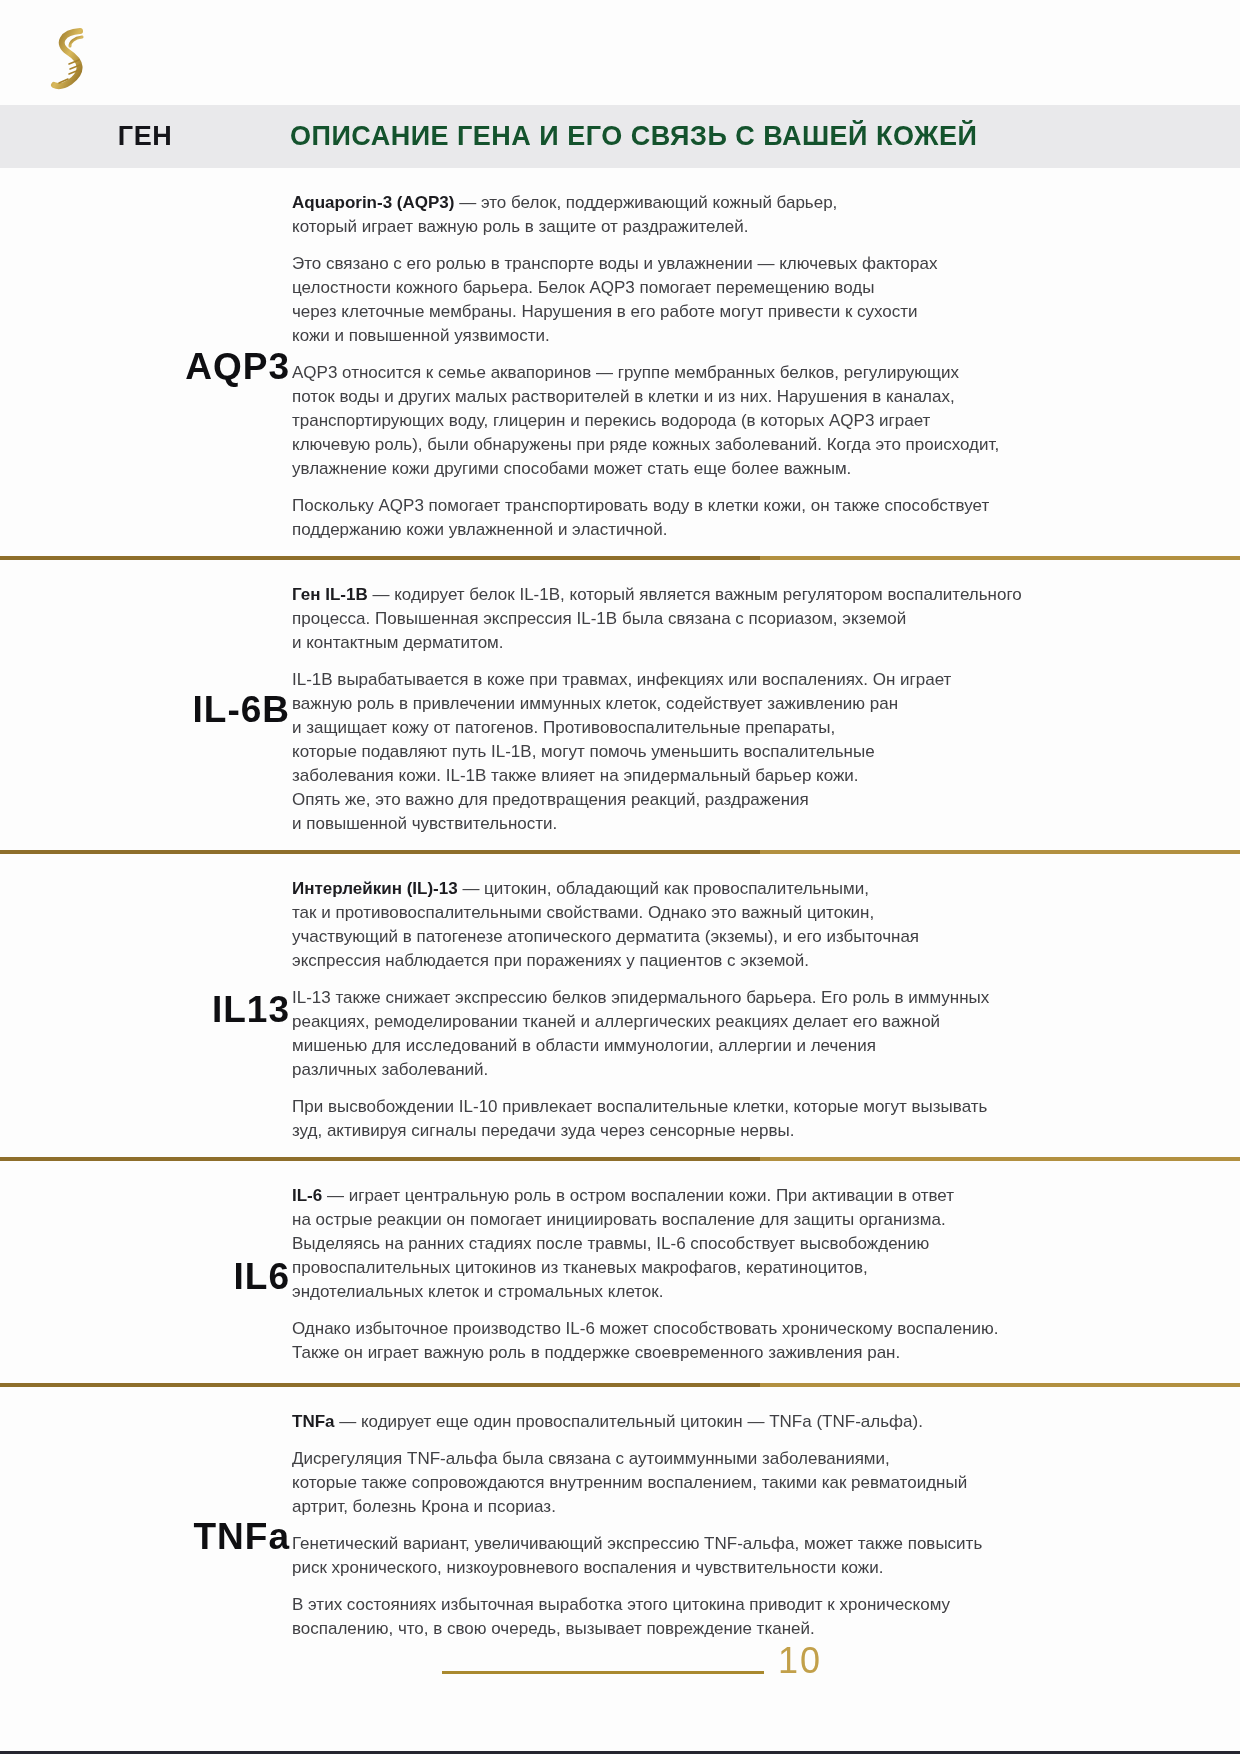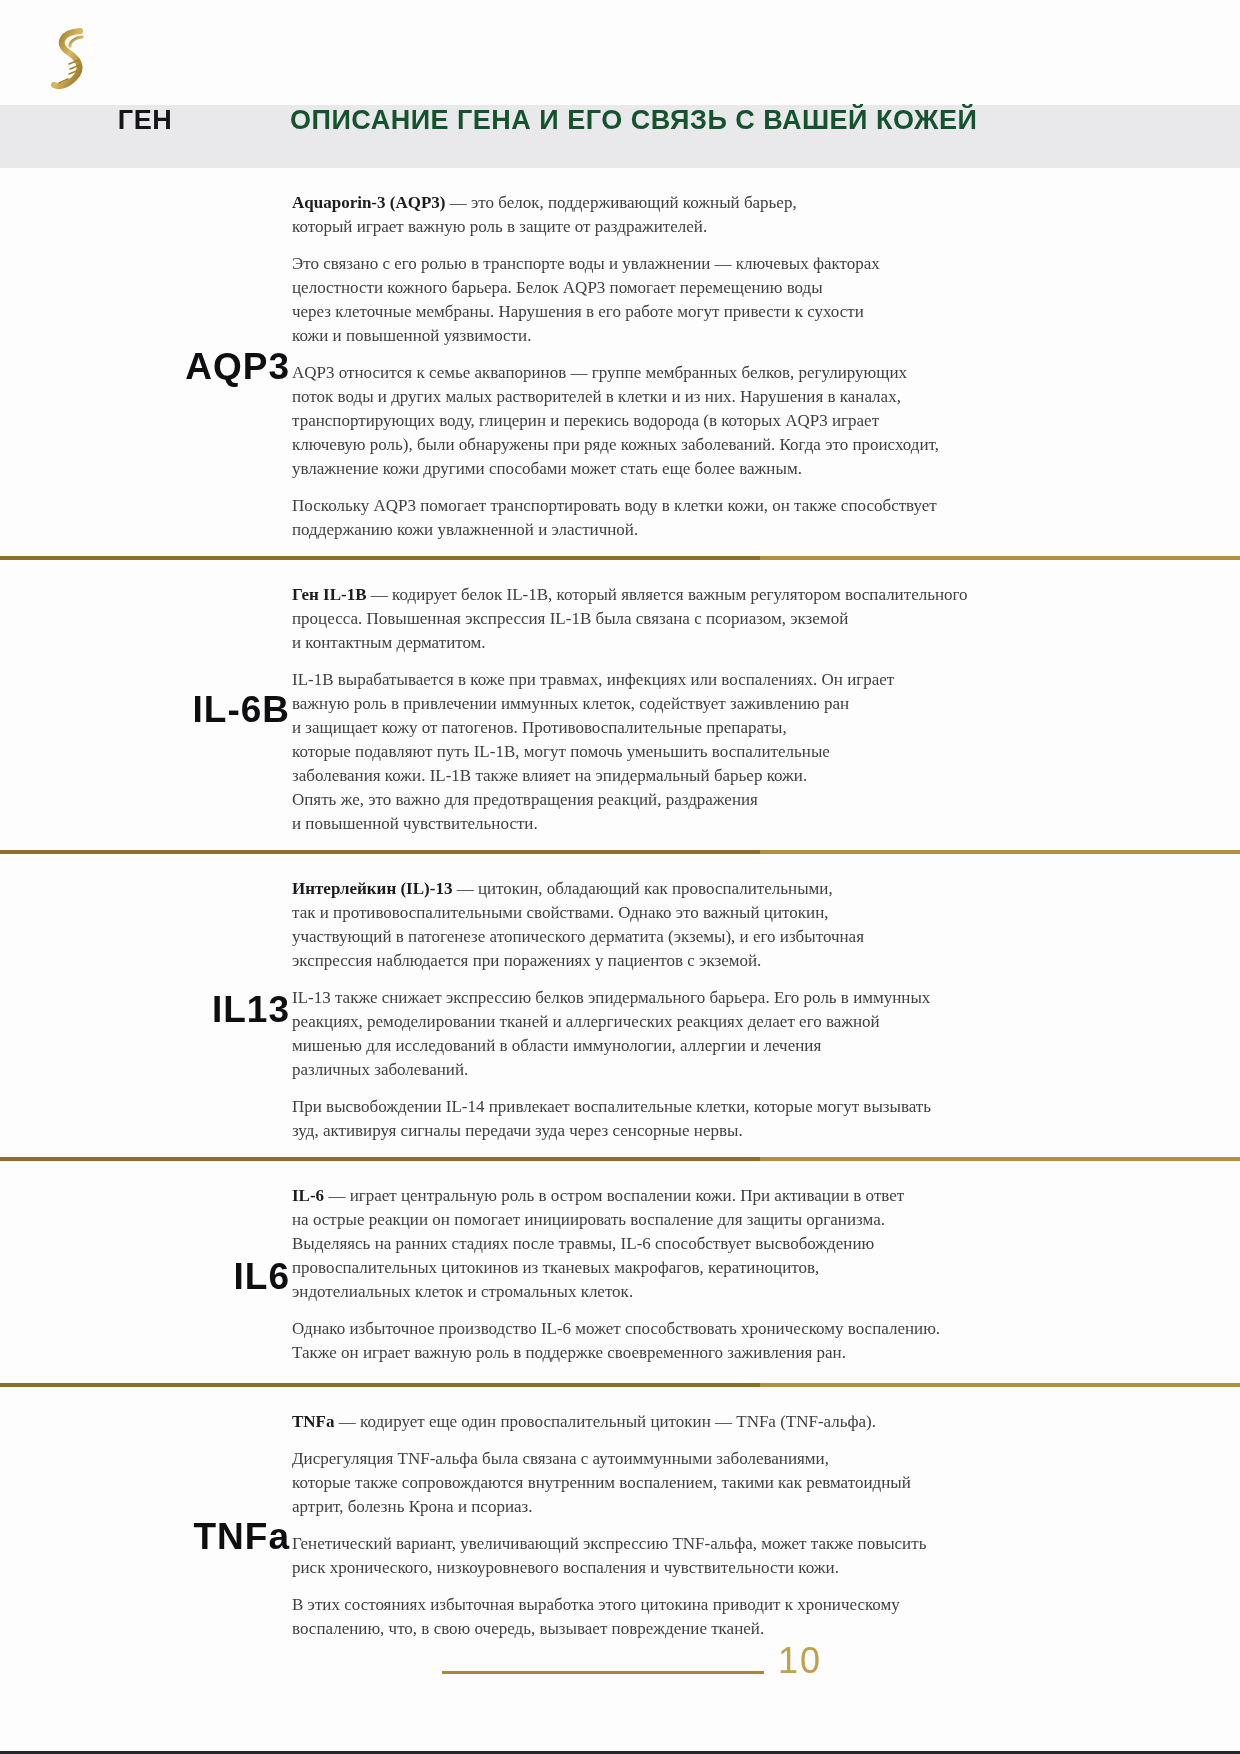--- a/index.html
+++ b/index.html
@@ -17,21 +17,21 @@
   .page::after{
     content:"";position:absolute;left:0;bottom:0;width:100%;height:3px;
     background:#262630;
   }
   
   .topbar{position:relative;height:105px;}
   .logo{position:absolute;left:44px;top:28px;width:52px;height:66px;}
   
   .thead{
     height:63px;background:#E9E9EB;
-    display:flex;align-items:flex-start;
+    display:flex;align-items:center;
   }
   .th-gene{
     width:290px;flex:none;text-align:center;
     font-size:27px;font-weight:700;color:#15151A;letter-spacing:0.5px;
   }
   .th-desc{
     font-size:27px;font-weight:700;color:#14532d;letter-spacing:0.5px;
   }
   
   .row{
@@ -44,21 +44,21 @@
   .row.r3{min-height:302px;}
   .row.r4{min-height:222px;}
   .row.r5{min-height:290px;}
   .gene-cell{
     width:290px;flex:none;
     display:flex;align-items:center;justify-content:flex-end;
   }
   .gene-label{
     font-size:37px;font-weight:600;letter-spacing:1px;color:#0F0F12;
   }
-  .desc-cell{flex:1;padding:0 20px 0 2px;font-family:Liberation Serif, serif;}
+  .desc-cell{flex:1;padding:0 20px 0 2px;}
   .para{
     white-space:pre-line;
     font-size:17px;line-height:24px;color:#404044;
     margin:0 0 13px 0;
   }
   .para:last-child{margin-bottom:0;}
   .lead{font-weight:700;color:#1C1C20;}
   .divider{
     height:4px;width:100%;
     background:linear-gradient(90deg,#8E6E2B 0%,#8E6E2B 61.3%,#B29040 61.3%,#B29040 100%);
@@ -151,21 +151,21 @@
     </div>
     <div class="desc-cell">
       <p class="para"><b class="lead">Интерлейкин (IL)-13</b><span> — цитокин, обладающий как провоспалительными,
 так и противовоспалительными свойствами. Однако это важный цитокин,
 участвующий в патогенезе атопического дерматита (экземы), и его избыточная
 экспрессия наблюдается при поражениях у пациентов с экземой.</span></p>
       <p class="para"><span>IL-13 также снижает экспрессию белков эпидермального барьера. Его роль в иммунных
 реакциях, ремоделировании тканей и аллергических реакциях делает его важной
 мишенью для исследований в области иммунологии, аллергии и лечения
 различных заболеваний.</span></p>
-      <p class="para"><span>При высвобождении IL-14 привлекает воспалительные клетки, которые могут вызывать
+      <p class="para"><span>При высвобождении IL-10 привлекает воспалительные клетки, которые могут вызывать
 зуд, активируя сигналы передачи зуда через сенсорные нервы.</span></p>
     </div>
   </div>
   <div class="divider"></div>
 
   <div class="row r4">
     <div class="gene-cell">
       <div class="gene-label">IL6</div>
     </div>
     <div class="desc-cell">

